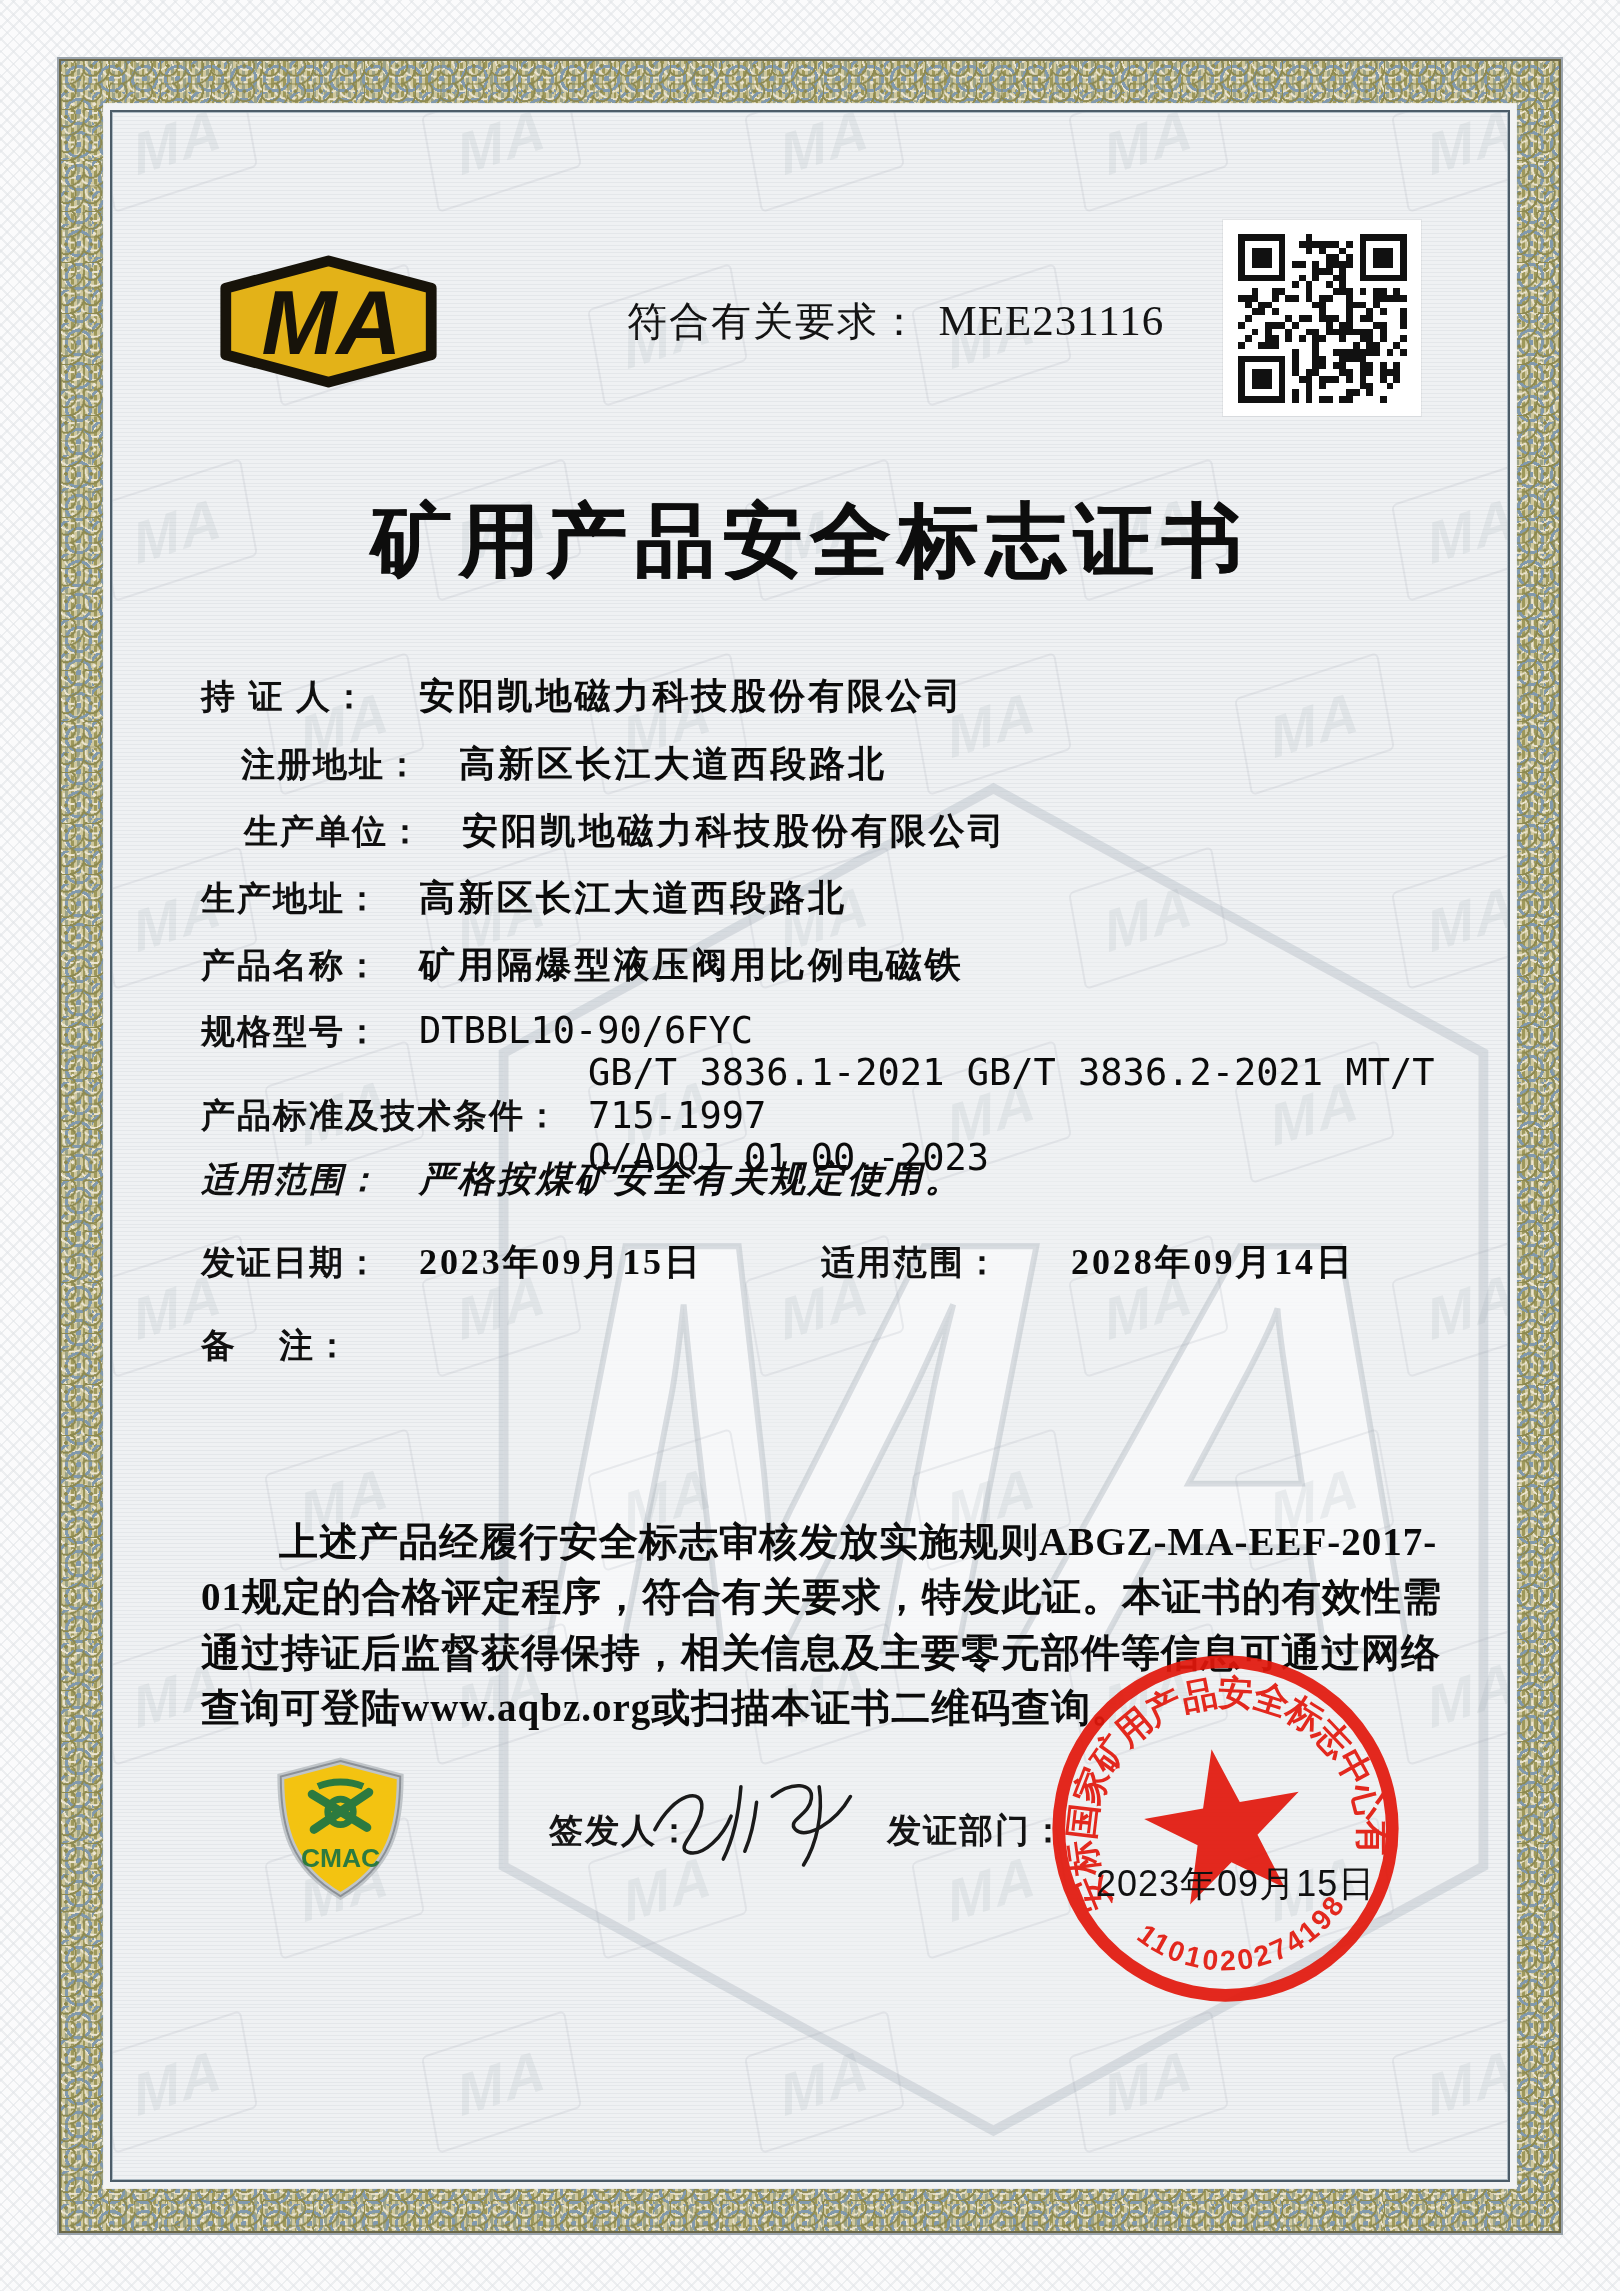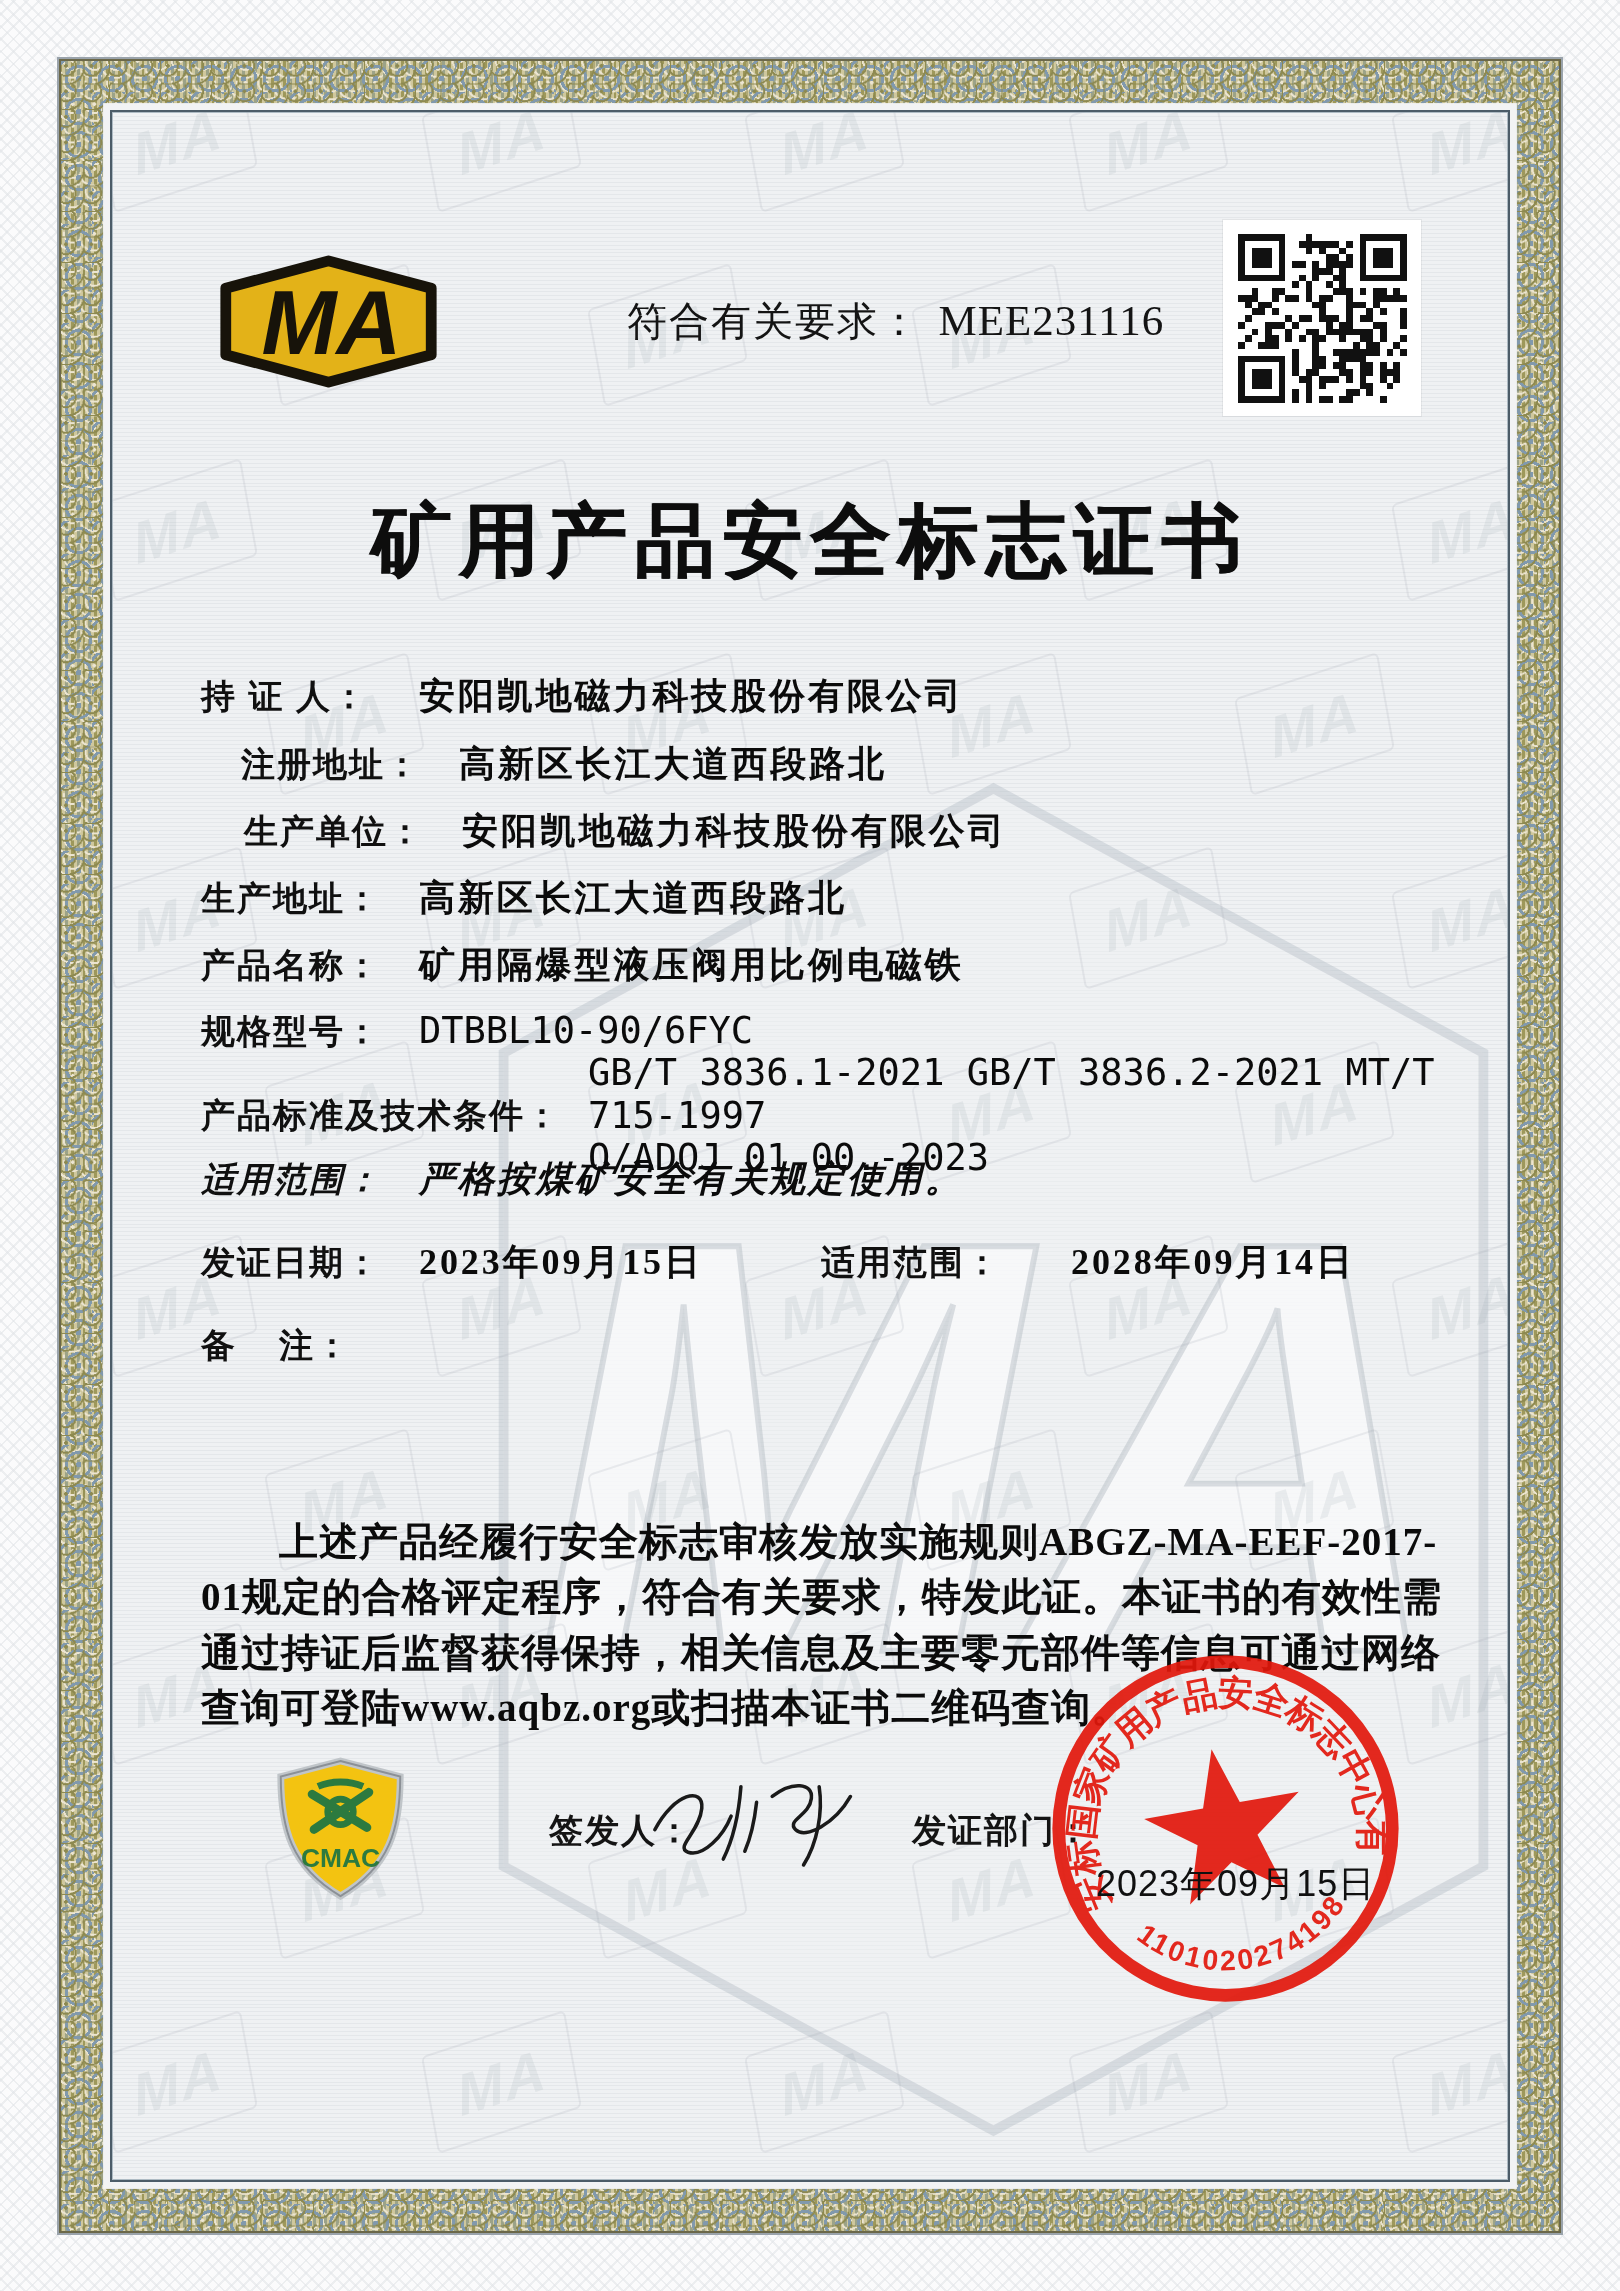--- a/index.html
+++ b/index.html
@@ -417,21 +417,21 @@
     <svg width="225" height="118" viewBox="0 0 230 120">
       <g fill="none" stroke="#1a1a1a" stroke-width="3.6" stroke-linecap="round">
         <path d="M8,72 C28,34 58,28 56,50 C54,74 28,90 42,95 C58,100 78,78 86,58"></path>
         <path d="M96,28 C94,54 88,82 78,102"></path>
         <path d="M112,44 C110,62 106,80 100,94"></path>
         <path d="M128,38 C148,22 170,24 168,40 C166,58 142,62 152,72 C162,82 192,66 208,38"></path>
         <path d="M176,28 C180,54 174,86 160,108"></path>
       </g>
     </svg>
   </div>
-  <div class="abs sig-label z3" style="left:912px;top:1808px;">发证部门：</div>
+  <div class="abs sig-label z3" style="left:887px;top:1808px;">发证部门：</div>
 
   <div class="abs z4" style="left:1047px;top:1650px;">
     <svg width="357" height="357" viewBox="0 0 364 364">
       <g transform="rotate(-10 182 182)" opacity="0.92">
         <circle cx="182" cy="182" r="170" fill="none" stroke="#e2180c" stroke-width="13"></circle>
         <path id="arcTop" d="M 54,238 A 136,136 0 1 1 310,238" fill="none"></path>
         <path id="arcBot" d="M 67,270 A 145,145 0 0 0 297,270" fill="none"></path>
         <text font-family="Liberation Serif, DejaVu Serif, serif" font-weight="700" font-size="36" fill="#e2180c">
           <textPath href="#arcTop" startOffset="0" textLength="618">安标国家矿用产品安全标志中心有限公司</textPath>
         </text>

